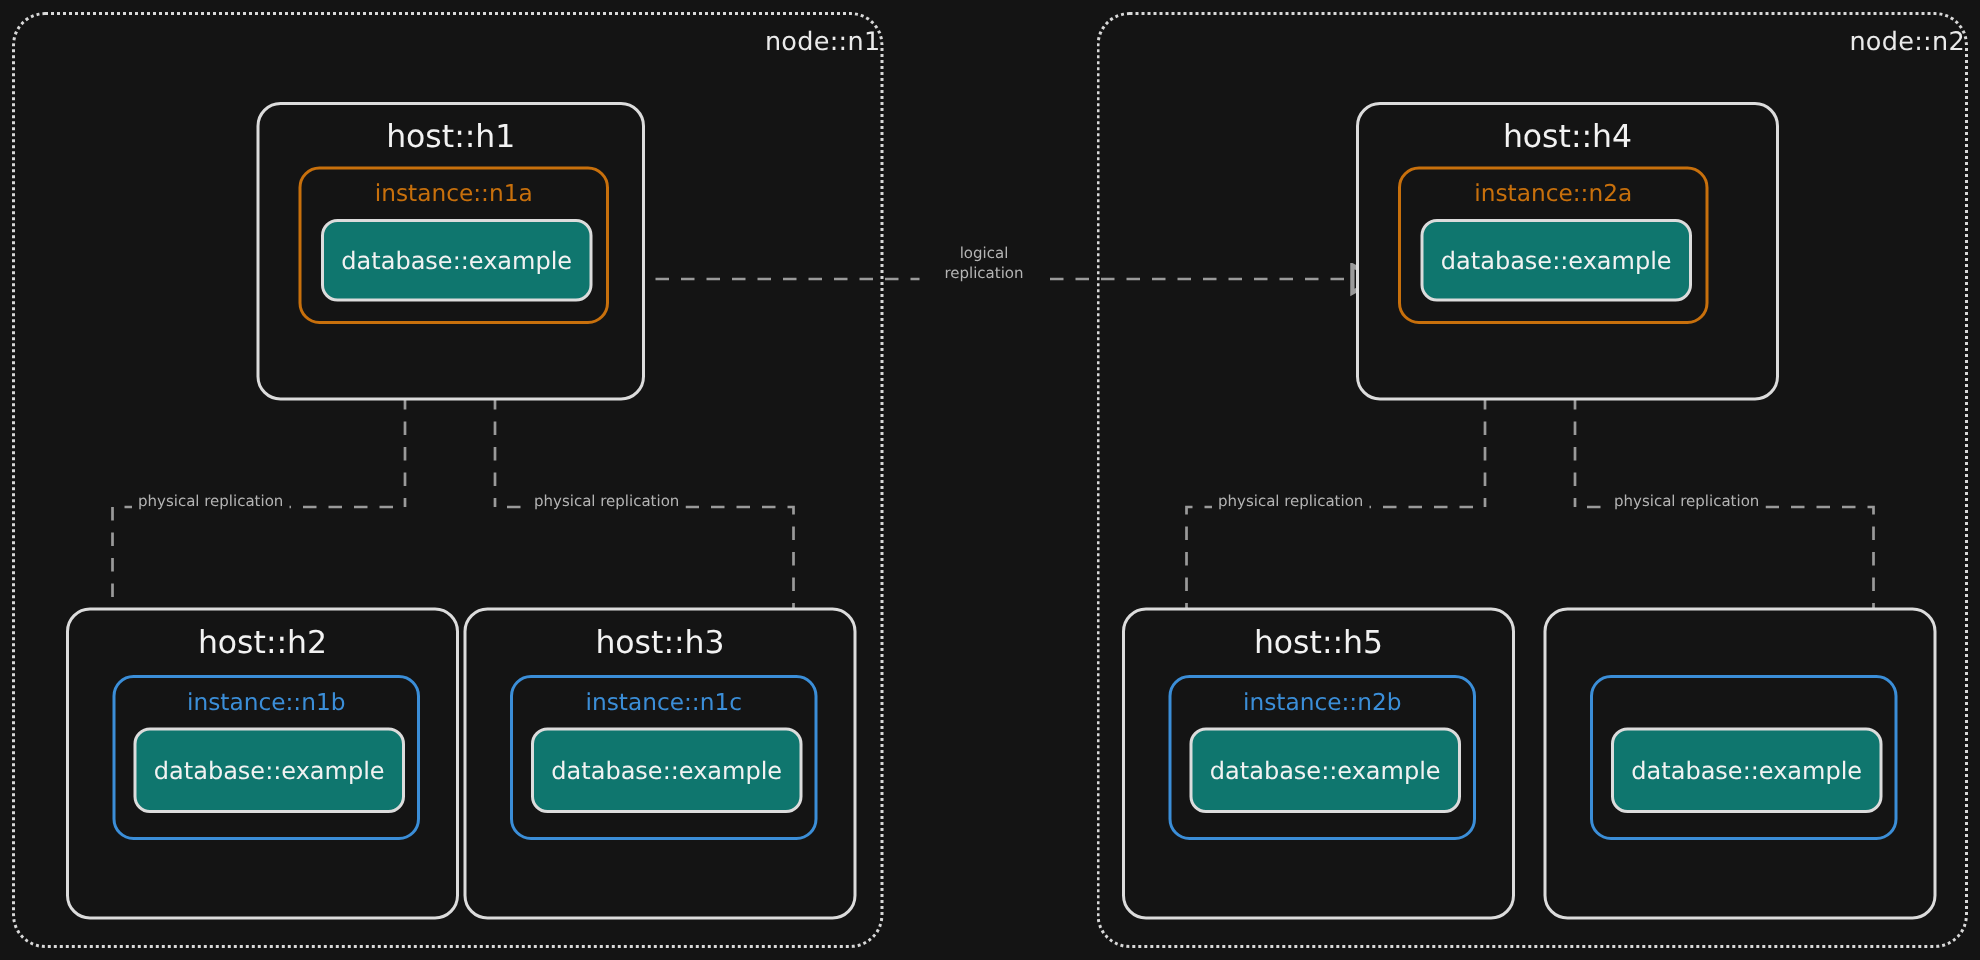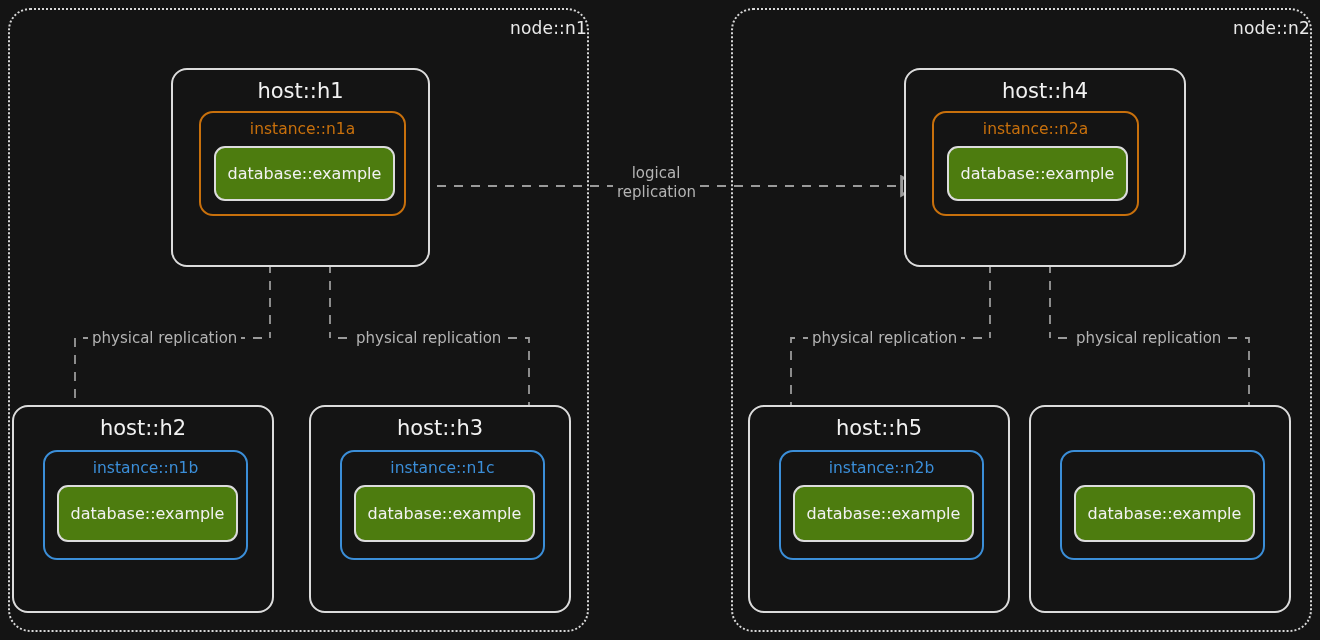--- a/index.html
+++ b/index.html
@@ -60,38 +60,38 @@
     color: #c8700c;
     white-space: nowrap;
   }
   .instance.replica .instance-title { color: #3b8ed8; text-align: center; }
 
   
   .database {
     position: absolute;
     border: 2.2px solid #dcdcdc;
     border-radius: 11px;
-    background: #4d7c0f;
+    background: #0f766e;
     display: flex;
     align-items: center;
     justify-content: center;
   }
   .database-label {
     color: #f2f2f2;
     font-size: 16px;
     white-space: nowrap;
   }
 
   
   #edges { position: absolute; inset: 0; width: 1320px; height: 640px; pointer-events: none; }
 
   .edge-label {
     position: absolute;
     color: #b4b4b4;
-    font-size: 15px;
+    font-size: 10px;
     text-align: center;
     white-space: nowrap;
     line-height: 1.25;
     background: #141414;
     padding: 0 4px;
   }
   .edge-label.two-line { white-space: normal; width: 86px; }
 </style>
 </head>
 <body>
@@ -162,21 +162,21 @@
   <div class="host" style="left:171px; top:68px; width:259px; height:199px;">
     <div class="host-title">host::h1</div>
     <div class="instance" style="left:26px; top:41px; width:207px; height:105px;">
       <div class="instance-title">instance::n1a</div>
       <div class="database" style="left:13px; top:33px; width:181px; height:55px;">
         <span class="database-label">database::example</span>
       </div>
     </div>
   </div>
 
-  <div class="host" style="left:12px; top:405px; width:262px; height:208px;">
+  <div class="host" style="left:44px; top:405px; width:262px; height:208px;">
     <div class="host-title">host::h2</div>
     <div class="instance replica" style="left:29px; top:43px; width:205px; height:110px;">
       <div class="instance-title">instance::n1b</div>
       <div class="database" style="left:12px; top:33px; width:181px; height:57px;">
         <span class="database-label">database::example</span>
       </div>
     </div>
   </div>
 
   <div class="host" style="left:309px; top:405px; width:262px; height:208px;">

